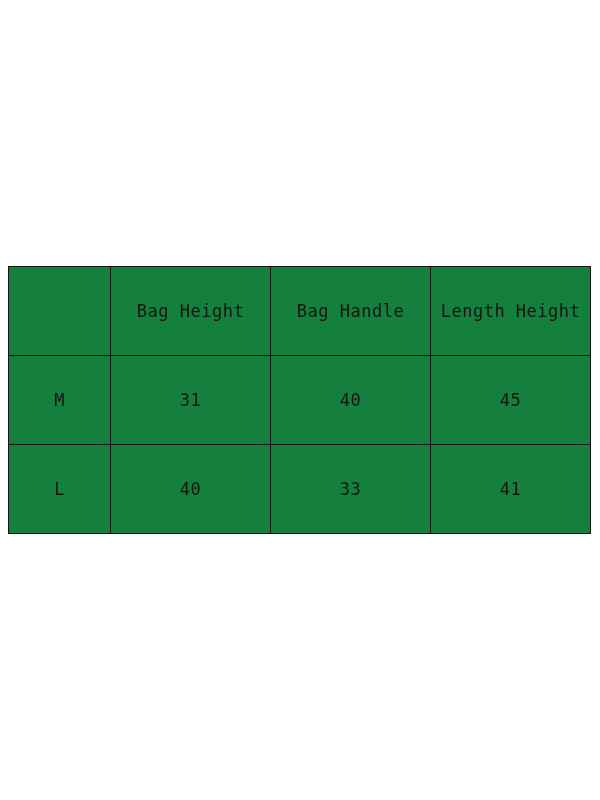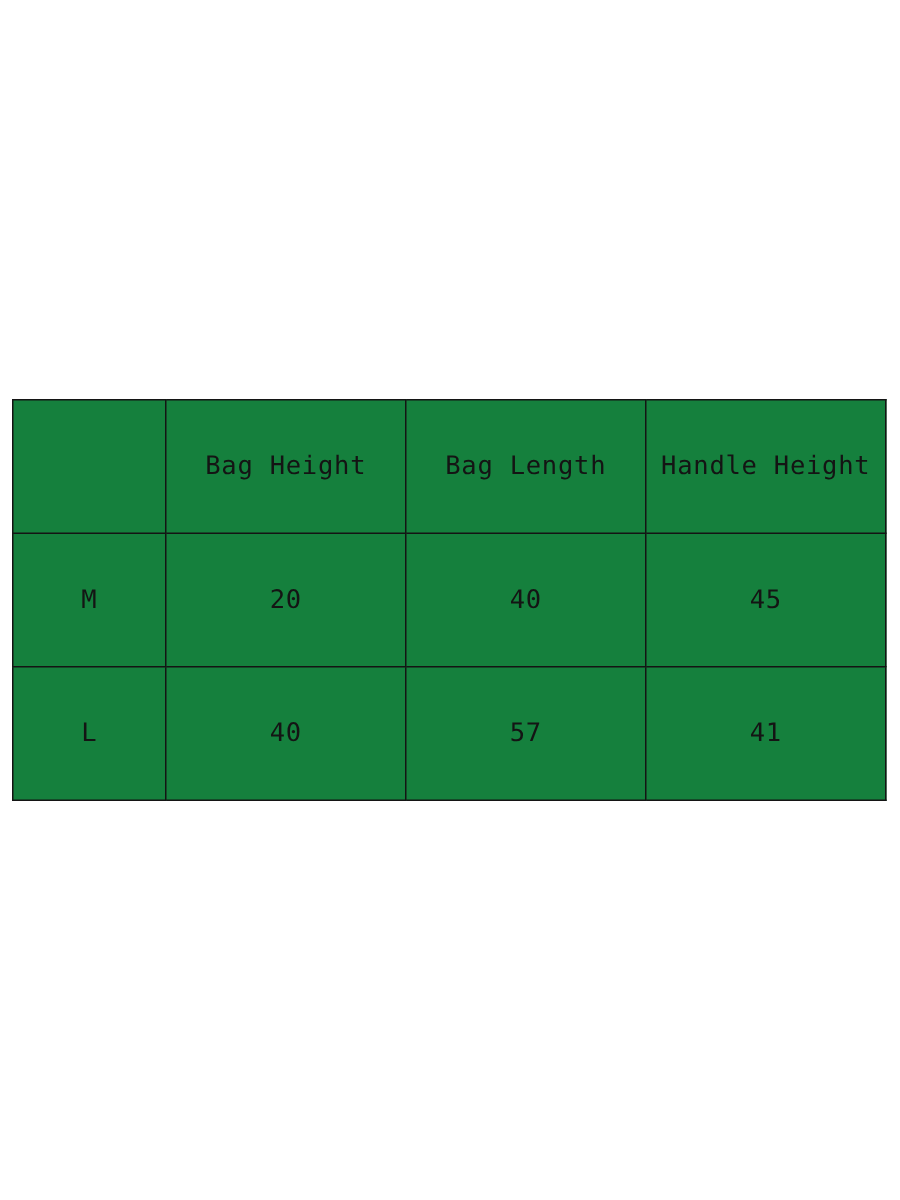--- a/index.html
+++ b/index.html
@@ -72,34 +72,34 @@
       <colgroup>
         <col class="c-size">
         <col class="c-col">
         <col class="c-col2">
         <col class="c-col3">
       </colgroup>
       <thead>
         <tr>
           <th class="corner-cell"></th>
           <th>Bag Height</th>
-          <th>Bag Length</th>
-          <th>Handle Height</th>
+          <th>Bag Handle</th>
+          <th>Length Height</th>
         </tr>
       </thead>
       <tbody>
         <tr>
           <td class="row-label">M</td>
-          <td>20</td>
+          <td>31</td>
           <td>40</td>
           <td>45</td>
         </tr>
         <tr>
           <td class="row-label">L</td>
           <td>40</td>
-          <td>57</td>
+          <td>33</td>
           <td>41</td>
         </tr>
       </tbody>
     </table>
   </div>
 
 </div>
 
 </body></html>

